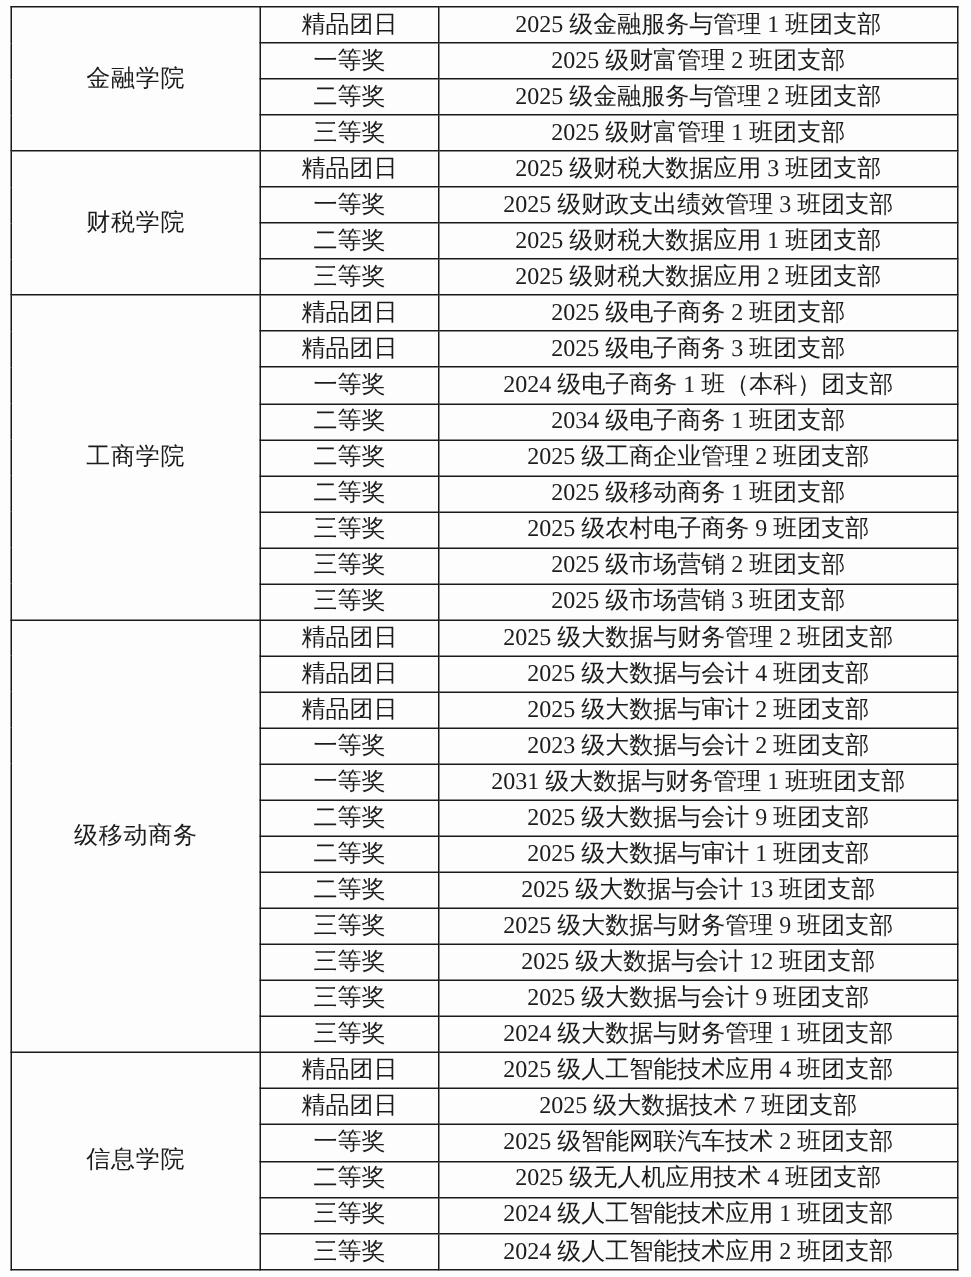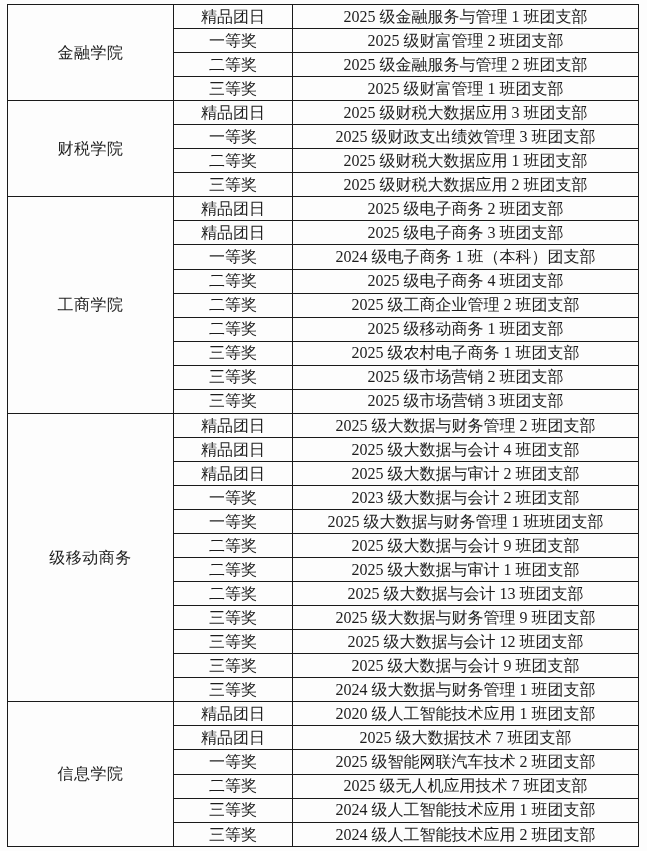--- a/index.html
+++ b/index.html
@@ -100,33 +100,33 @@
         <tr>
           <td class="award-cell">精品团日</td>
           <td class="branch-cell">2025 级电子商务 3 班团支部</td>
         </tr>
         <tr>
           <td class="award-cell">一等奖</td>
           <td class="branch-cell">2024 级电子商务 1 班（本科）团支部</td>
         </tr>
         <tr>
           <td class="award-cell">二等奖</td>
-          <td class="branch-cell">2025 级电子商务 4 班团支部</td>
+          <td class="branch-cell">2034 级电子商务 1 班团支部</td>
         </tr>
         <tr>
           <td class="award-cell">二等奖</td>
           <td class="branch-cell">2025 级工商企业管理 2 班团支部</td>
         </tr>
         <tr>
           <td class="award-cell">二等奖</td>
           <td class="branch-cell">2025 级移动商务 1 班团支部</td>
         </tr>
         <tr>
           <td class="award-cell">三等奖</td>
-          <td class="branch-cell">2025 级农村电子商务 1 班团支部</td>
+          <td class="branch-cell">2025 级农村电子商务 9 班团支部</td>
         </tr>
         <tr>
           <td class="award-cell">三等奖</td>
           <td class="branch-cell">2025 级市场营销 2 班团支部</td>
         </tr>
         <tr>
           <td class="award-cell">三等奖</td>
           <td class="branch-cell">2025 级市场营销 3 班团支部</td>
         </tr>
         <tr>
@@ -141,21 +141,21 @@
         <tr>
           <td class="award-cell">精品团日</td>
           <td class="branch-cell">2025 级大数据与审计 2 班团支部</td>
         </tr>
         <tr>
           <td class="award-cell">一等奖</td>
           <td class="branch-cell">2023 级大数据与会计 2 班团支部</td>
         </tr>
         <tr>
           <td class="award-cell">一等奖</td>
-          <td class="branch-cell">2025 级大数据与财务管理 1 班班团支部</td>
+          <td class="branch-cell">2031 级大数据与财务管理 1 班班团支部</td>
         </tr>
         <tr>
           <td class="award-cell">二等奖</td>
           <td class="branch-cell">2025 级大数据与会计 9 班团支部</td>
         </tr>
         <tr>
           <td class="award-cell">二等奖</td>
           <td class="branch-cell">2025 级大数据与审计 1 班团支部</td>
         </tr>
         <tr>
@@ -174,33 +174,33 @@
           <td class="award-cell">三等奖</td>
           <td class="branch-cell">2025 级大数据与会计 9 班团支部</td>
         </tr>
         <tr>
           <td class="award-cell">三等奖</td>
           <td class="branch-cell">2024 级大数据与财务管理 1 班团支部</td>
         </tr>
         <tr>
           <td rowspan="6" class="college-cell">信息学院</td>
           <td class="award-cell">精品团日</td>
-          <td class="branch-cell">2020 级人工智能技术应用 1 班团支部</td>
+          <td class="branch-cell">2025 级人工智能技术应用 4 班团支部</td>
         </tr>
         <tr>
           <td class="award-cell">精品团日</td>
           <td class="branch-cell">2025 级大数据技术 7 班团支部</td>
         </tr>
         <tr>
           <td class="award-cell">一等奖</td>
           <td class="branch-cell">2025 级智能网联汽车技术 2 班团支部</td>
         </tr>
         <tr>
           <td class="award-cell">二等奖</td>
-          <td class="branch-cell">2025 级无人机应用技术 7 班团支部</td>
+          <td class="branch-cell">2025 级无人机应用技术 4 班团支部</td>
         </tr>
         <tr>
           <td class="award-cell">三等奖</td>
           <td class="branch-cell">2024 级人工智能技术应用 1 班团支部</td>
         </tr>
         <tr>
           <td class="award-cell">三等奖</td>
           <td class="branch-cell">2024 级人工智能技术应用 2 班团支部</td>
         </tr>
       </tbody>

